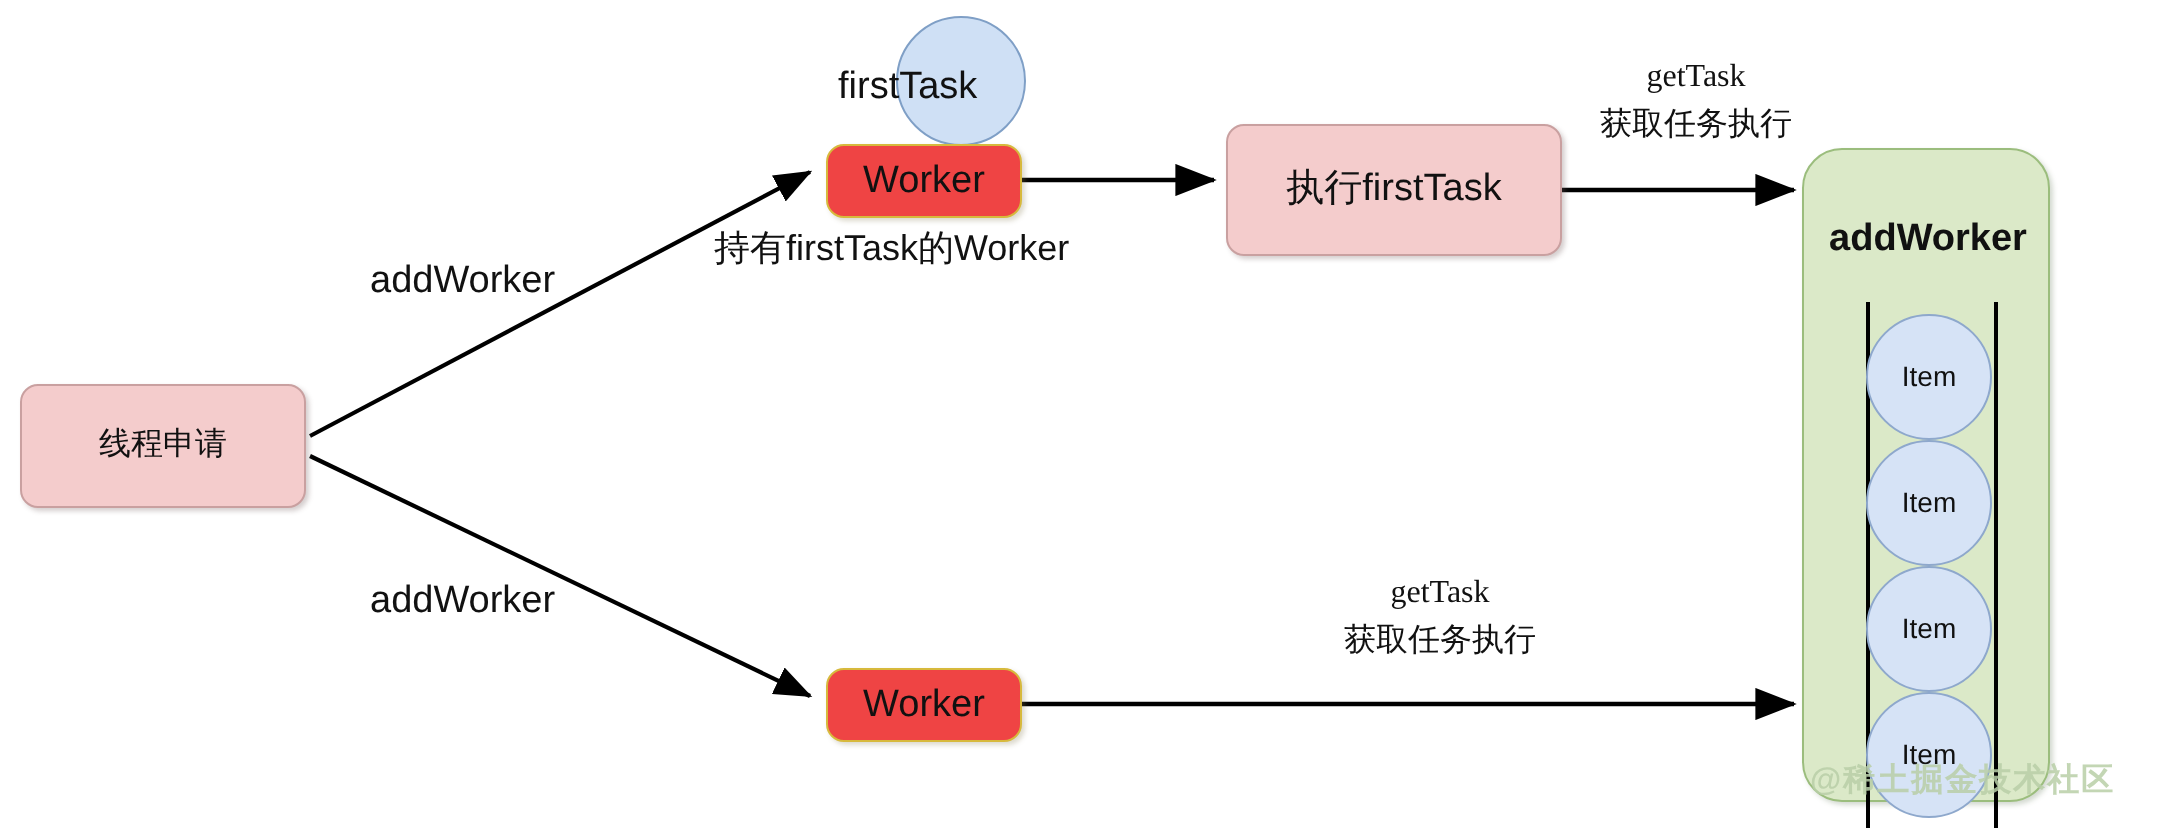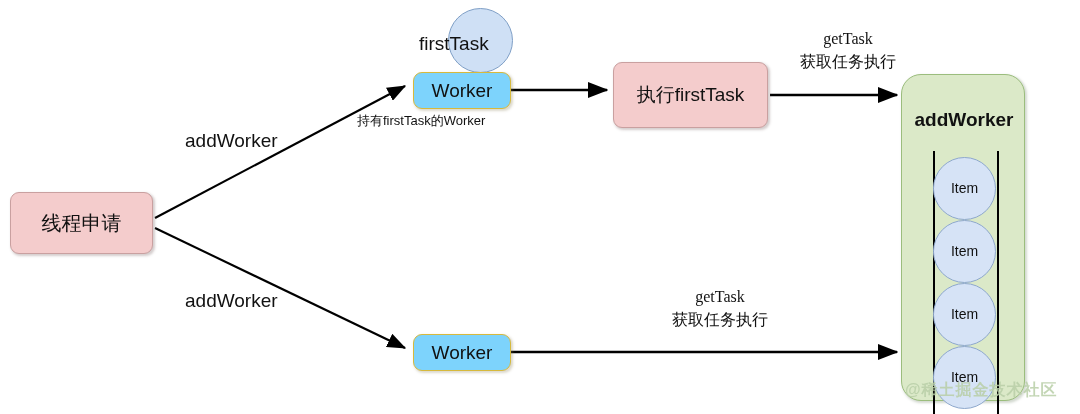--- a/index.html
+++ b/index.html
@@ -38,21 +38,21 @@
   .box {
     border: 1.4px solid;
     border-radius: 9px;
   }
   .box-pink {
     background: #f4cccc;
     border-color: #c9a0a0;
     box-shadow: 1.5px 1.5px 2.5px rgba(120,100,100,0.32);
   }
   .box-yellow {
-    background: #7dd3fc;
+    background: #ef4444;
     border-color: #d7b93c;
     box-shadow: 1.5px 1.5px 2.5px rgba(140,130,90,0.30);
   }
   .box-green {
     background: #dbe9c8;
     border-color: #9bbd7d;
     border-radius: 20px;
     box-shadow: 1.5px 1.5px 2.5px rgba(110,130,100,0.30);
   }
   .circle {
@@ -79,24 +79,24 @@
     opacity: .85;
     white-space: nowrap;
     letter-spacing: 1px;
     font-weight: bold;
   }
   .queue-rail {
     position: absolute;
     background: #000000;
     width: 1.8px;
   }
-  .txt-18 { font-size: 20px; }
+  .txt-18 { font-size: 16px; }
   .txt-17 { font-size: 19px; }
   .txt-16 { font-size: 16px; }
-  .txt-15 { font-size: 13px; text-align: right; }
+  .txt-15 { font-size: 18px; text-align: right; }
   .txt-14 { font-size: 14px; }
 </style>
 </head>
 <body>
 
 <div id="canvas">
 
   <svg class="layer" viewBox="0 0 1080 414">
     <defs>
       <marker id="arrowhead" markerWidth="9" markerHeight="7" refX="8.4" refY="3.5" orient="auto" markerUnits="strokeWidth">
@@ -125,21 +125,21 @@
 
   <div class="node circle circle-first txt-16" style="left:448px; top:8px; width:65px; height:65px;">
   </div>
   <div class="label txt-17" style="left:419px; top:33px;">firstTask</div>
 
   <div class="node box box-yellow txt-17" style="left:413px; top:72px; width:98px; height:37px;">
     <span>Worker</span>
   </div>
   <div class="label txt-15" style="left:357px; top:112px;">持有firstTask的Worker</div>
 
-  <div class="node box box-pink txt-17" style="left:613px; top:62px; width:155px; height:66px;">
+  <div class="node box box-pink txt-17" style="left:613px; top:62px; width:168px; height:66px;">
     <span>执行firstTask</span>
   </div>
 
   <div class="label label-center txt-16" style="left:783px; top:30px; width:130px;">getTask</div>
   <div class="label label-center txt-16" style="left:783px; top:52px; width:130px;">获取任务执行</div>
 
   <div class="node box box-yellow txt-17" style="left:413px; top:334px; width:98px; height:37px;">
     <span>Worker</span>
   </div>
 

